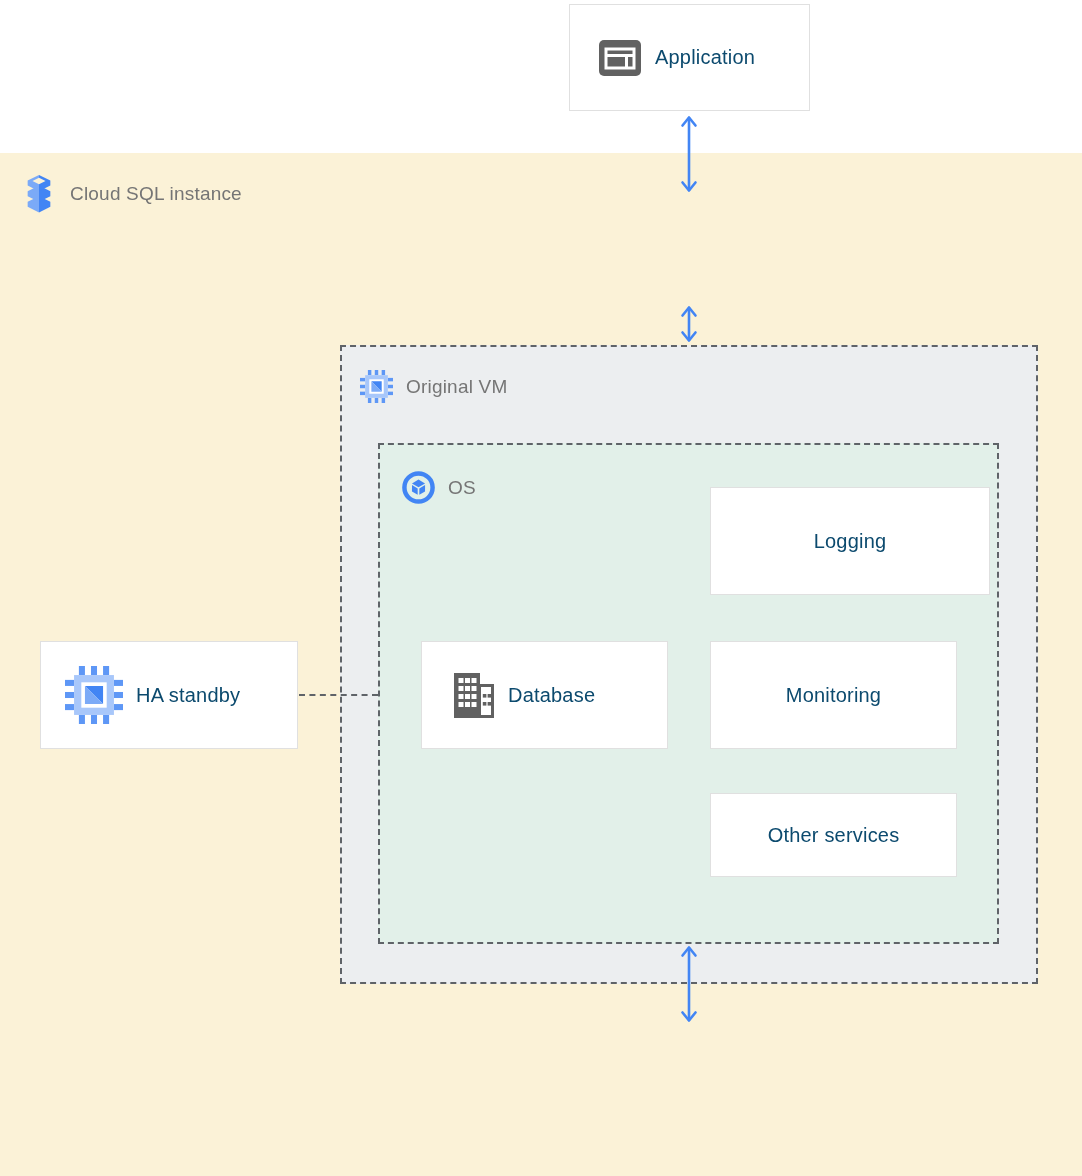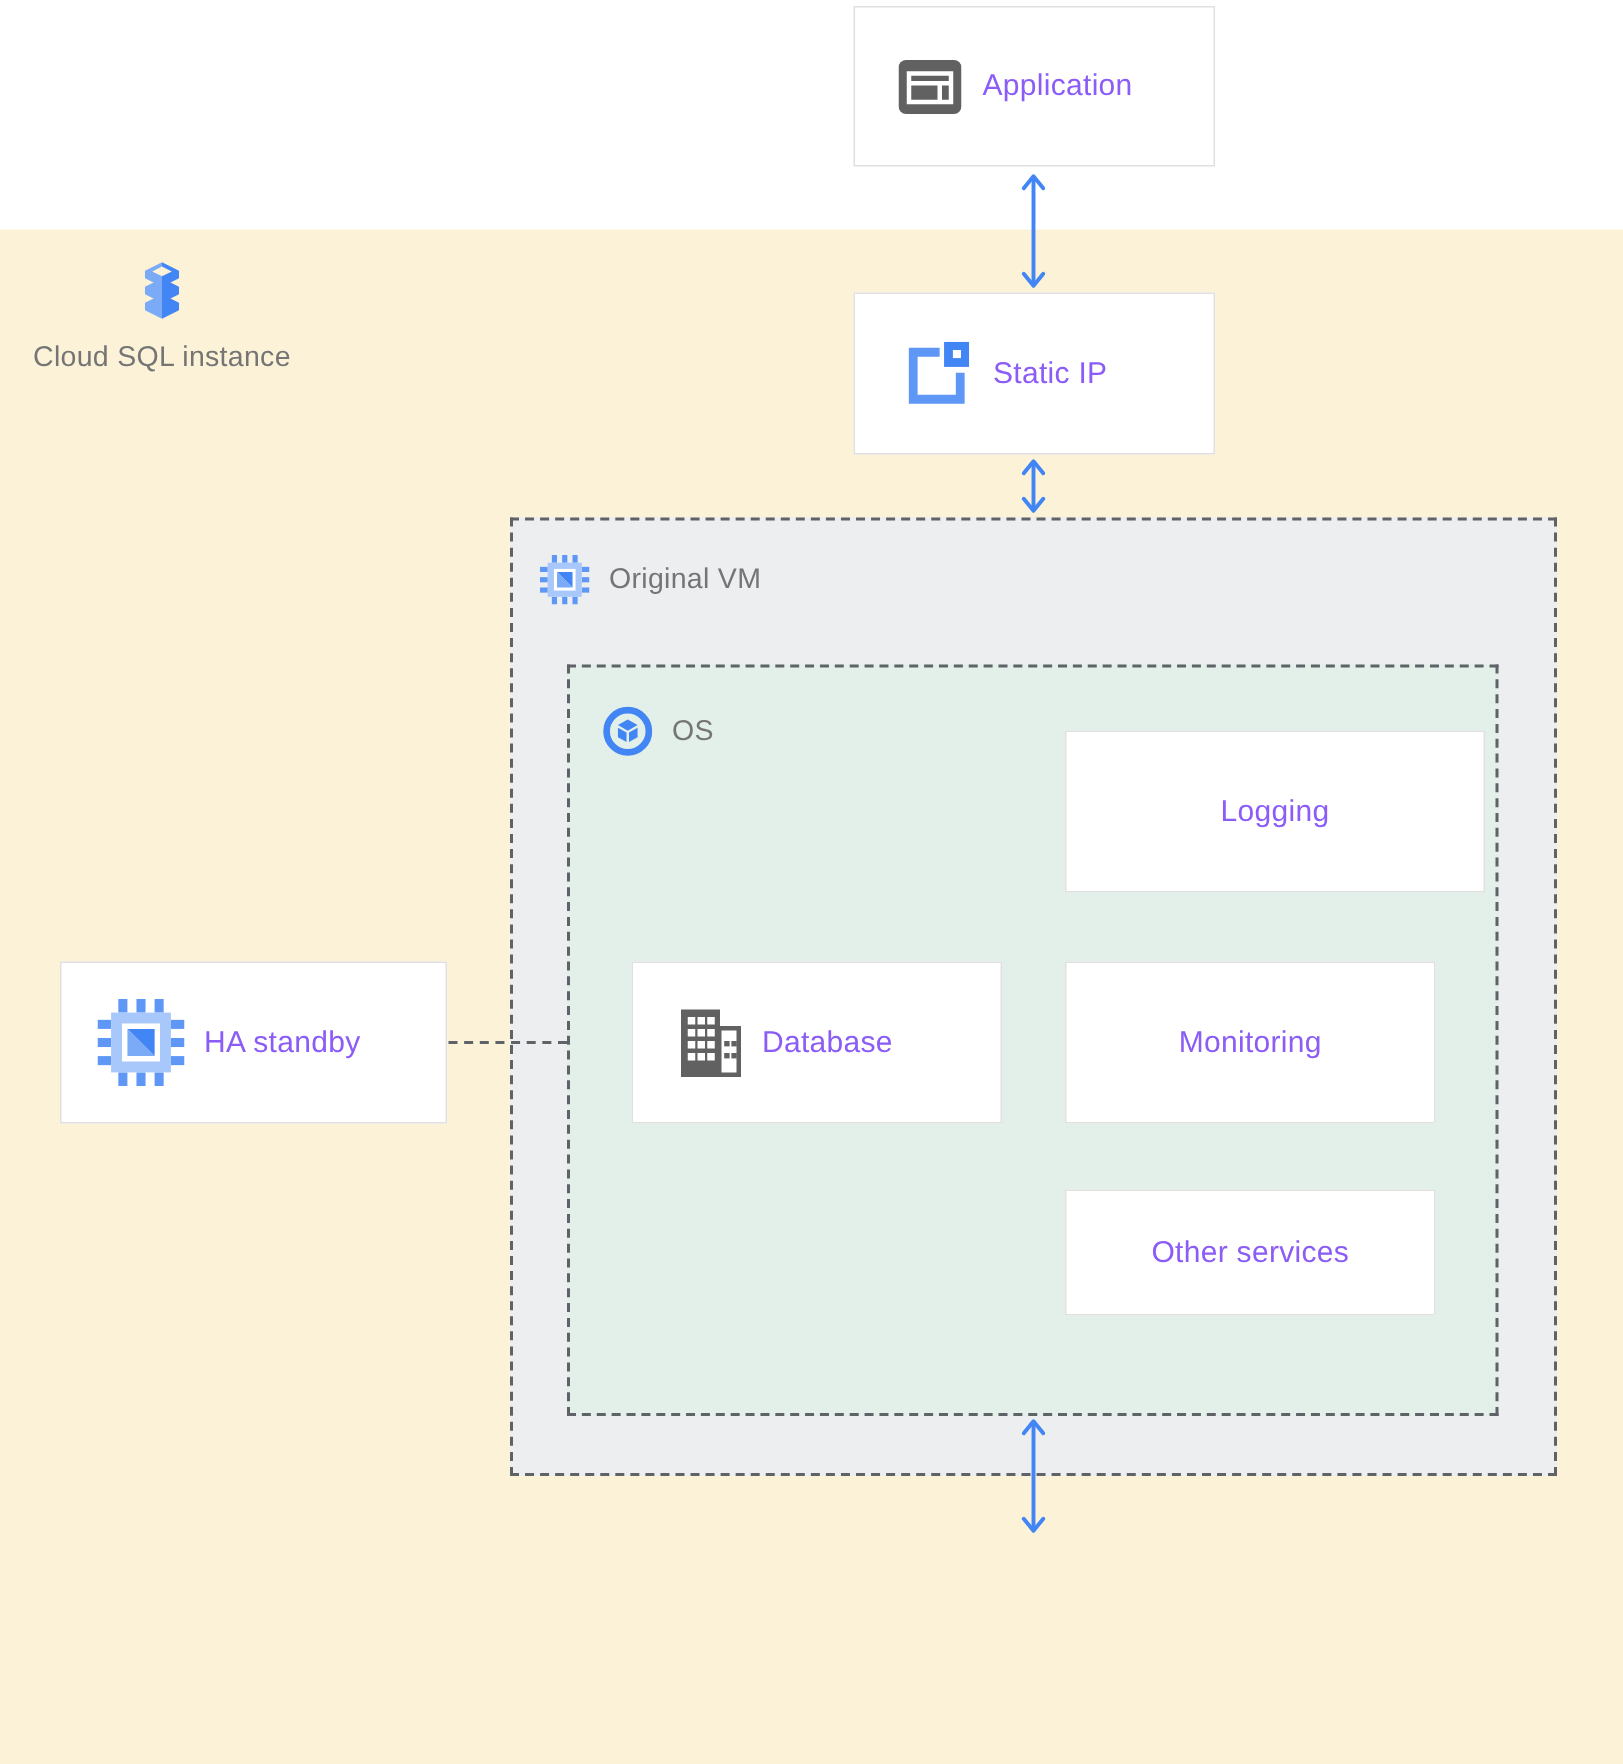--- a/index.html
+++ b/index.html
@@ -19,21 +19,21 @@
   }
   .node {
     position: absolute;
     background: #ffffff;
     border: 1px solid #e0e0e0;
     display: flex;
     align-items: center;
   }
   .node .label {
     font-size: 20px;
-    color: #8b5cf6;
+    color: #0c4a6e;
     letter-spacing: 0.2px;
   }
   .node.centered { justify-content: center; }
   .icon { flex: 0 0 auto; display: flex; align-items: center; justify-content: center; }
   .zone {
     position: absolute;
     border: 2px dashed #5f6368;
   }
   .zone-vm { background: #eceef0; }
   .zone-os { background: #e2f0e9; }
@@ -46,21 +46,20 @@
   .zone-label .label, .float-label .label {
     font-size: 19px;
     color: #757575;
     letter-spacing: 0.2px;
   }
   .float-label {
     position: absolute;
     display: flex;
     align-items: center;
     gap: 14px;
-    flex-direction: column;
   }
   .arrow { position: absolute; }
   .connector-dashed {
     position: absolute;
     height: 0;
     border-top: 2.5px dashed #5f6368;
   }
   .pd-label { width: 118px; line-height: 1.35; }
 </style>
 </head>
@@ -104,30 +103,20 @@
   <div class="arrow" style="left:680px; top:115px;">
     <svg width="18" height="78" viewBox="0 0 18 78">
       <g fill="none" stroke="#4285f4" stroke-width="2.6" stroke-linecap="round" stroke-linejoin="round">
         <line x1="9" y1="3" x2="9" y2="75"></line>
         <polyline points="2.5,10.5 9,2.5 15.5,10.5"></polyline>
         <polyline points="2.5,67.5 9,75.5 15.5,67.5"></polyline>
       </g>
     </svg>
   </div>
 
-  <div class="node" style="left:569px; top:195px; width:241px; height:108px; padding-left:30px; gap:15px;">
-    <span class="icon">
-      <svg width="47" height="47" viewBox="0 0 48 48">
-        <path d="M27 9 H9 V41 H41 V23" fill="none" stroke="#5e97f6" stroke-width="6"></path>
-        <rect x="30" y="2" width="17" height="17" fill="#4285f4"></rect>
-        <rect x="36" y="7.5" width="5.5" height="5.5" fill="#ffffff"></rect>
-      </svg>
-    </span>
-    <span class="label">Static IP</span>
-  </div>
 
   <div class="arrow" style="left:680px; top:305px;">
     <svg width="18" height="38" viewBox="0 0 18 38">
       <g fill="none" stroke="#4285f4" stroke-width="2.6" stroke-linecap="round" stroke-linejoin="round">
         <line x1="9" y1="3" x2="9" y2="35"></line>
         <polyline points="2.5,10.5 9,2.5 15.5,10.5"></polyline>
         <polyline points="2.5,27.5 9,35.5 15.5,27.5"></polyline>
       </g>
     </svg>
   </div>

